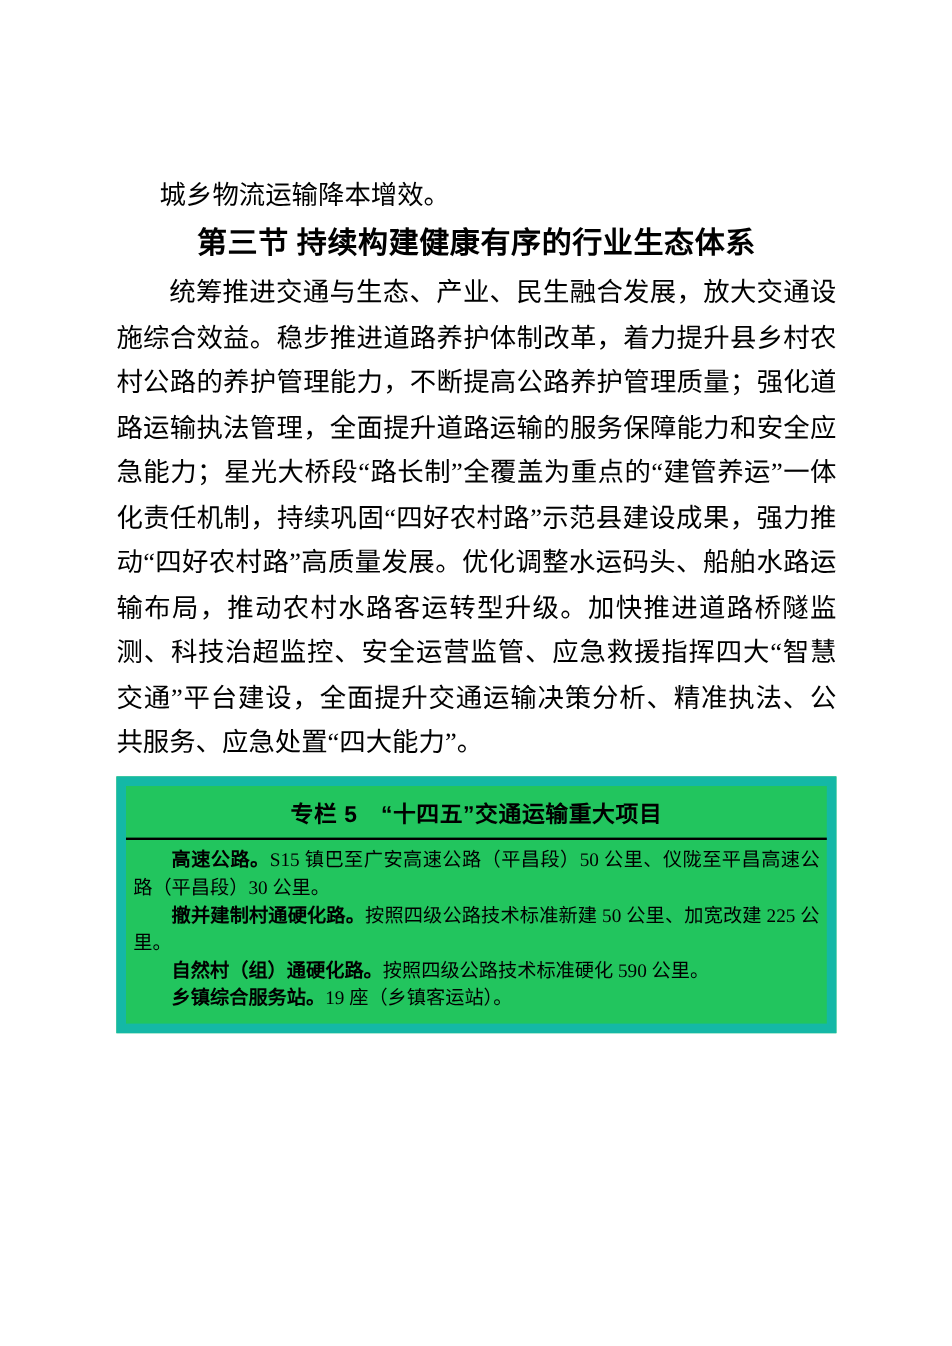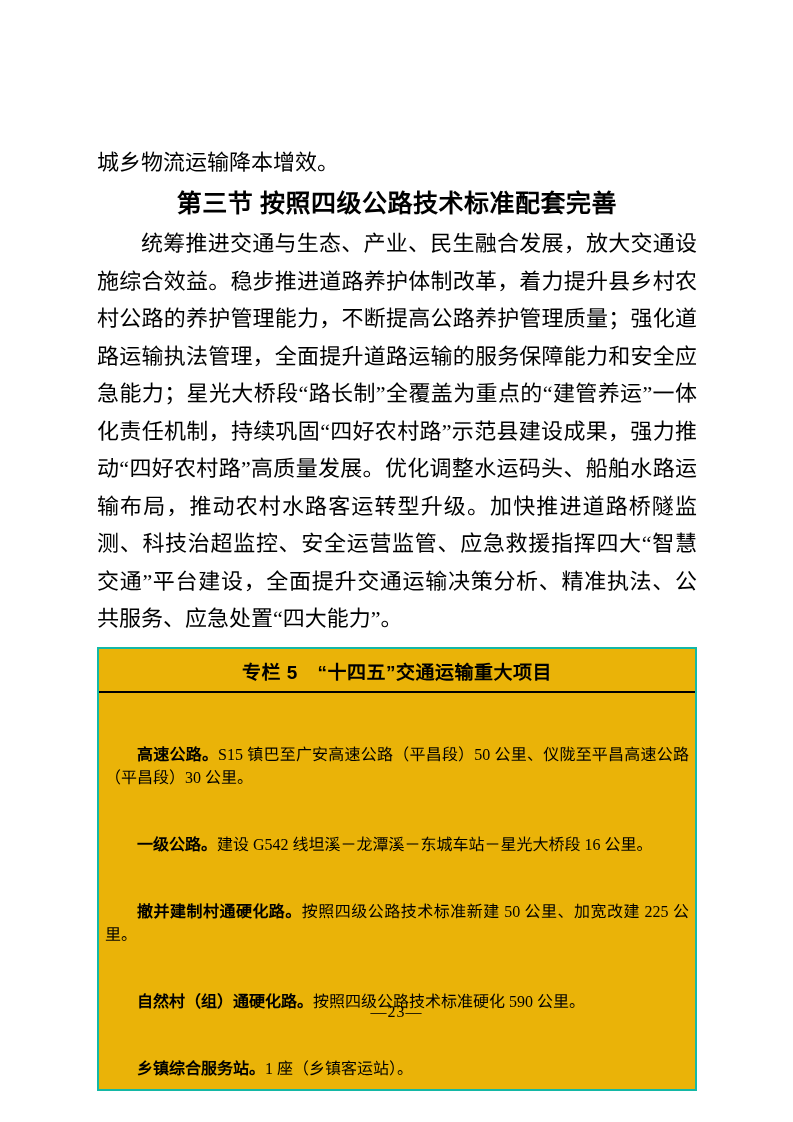--- a/index.html
+++ b/index.html
@@ -18,58 +18,58 @@
   .content {
     position: absolute;
     left: 97px;
     top: 144px;
     width: 600px;
   }
   .intro-line {
     font-size: 22px;
     line-height: 37px;
     text-align: justify;
+    margin-left: 36px;
   }
   .section-heading {
     font-size: 25px;
     font-weight: bold;
     text-align: center;
     line-height: 38px;
     margin: 4px 0 2px 0;
     letter-spacing: 0.5px;
   }
   .body-paragraph {
     font-size: 22px;
     line-height: 37.5px;
     text-indent: 2em;
     text-align: justify;
   }
   .panel {
     margin-top: 9px;
-    border: 2px solid #14b8a6;
-    background: #eab308;
+    border: 8px solid #14b8a6;
+    background: #22c55e;
   }
   .panel-title {
     font-family: "Liberation Sans", "DejaVu Sans", sans-serif;
     font-size: 19px;
     font-weight: bold;
     text-align: center;
     padding: 8px 0 7px 0;
     border-bottom: 2px solid #000000;
     letter-spacing: 0.5px;
   }
   .panel-body {
     padding: 6px 6px 9px 6px;
   }
   .panel-item {
     font-size: 16px;
     line-height: 23px;
     text-indent: 2em;
     text-align: justify;
-    margin-top: 44px;
   }
   .item-label {
     font-family: "Liberation Sans", "DejaVu Sans", sans-serif;
     font-weight: bold;
   }
   .page-number {
     position: absolute;
     top: 1003px;
     left: 0;
     width: 100%;
@@ -79,31 +79,29 @@
   }
 </style>
 </head>
 <body>
 
 <div class="page">
   <div class="content">
 
     <p class="intro-line">城乡物流运输降本增效。</p>
 
-    <h2 class="section-heading">第三节 按照四级公路技术标准配套完善</h2>
+    <h2 class="section-heading">第三节 持续构建健康有序的行业生态体系</h2>
 
     <p class="body-paragraph">统筹推进交通与生态、产业、民生融合发展，放大交通设施综合效益。稳步推进道路养护体制改革，着力提升县乡村农村公路的养护管理能力，不断提高公路养护管理质量；强化道路运输执法管理，全面提升道路运输的服务保障能力和安全应急能力；星光大桥段“路长制”全覆盖为重点的“建管养运”一体化责任机制，持续巩固“四好农村路”示范县建设成果，强力推动“四好农村路”高质量发展。优化调整水运码头、船舶水路运输布局，推动农村水路客运转型升级。加快推进道路桥隧监测、科技治超监控、安全运营监管、应急救援指挥四大“智慧交通”平台建设，全面提升交通运输决策分析、精准执法、公共服务、应急处置“四大能力”。</p>
 
     <div class="panel">
       <div class="panel-title">专栏 5　“十四五”交通运输重大项目</div>
       <div class="panel-body">
         <p class="panel-item"><b class="item-label">高速公路。</b><span>S15 镇巴至广安高速公路（平昌段）50 公里、仪陇至平昌高速公路（平昌段）30 公里。</span></p>
-        <p class="panel-item"><b class="item-label">一级公路。</b><span>建设 G542 线坦溪－龙潭溪－东城车站－星光大桥段 16 公里。</span></p>
         <p class="panel-item"><b class="item-label">撤并建制村通硬化路。</b><span>按照四级公路技术标准新建 50 公里、加宽改建 225 公里。</span></p>
         <p class="panel-item"><b class="item-label">自然村（组）通硬化路。</b><span>按照四级公路技术标准硬化 590 公里。</span></p>
-        <p class="panel-item"><b class="item-label">乡镇综合服务站。</b><span>1 座（乡镇客运站）。</span></p>
+        <p class="panel-item"><b class="item-label">乡镇综合服务站。</b><span>19 座（乡镇客运站）。</span></p>
       </div>
     </div>
 
   </div>
 
-  <div class="page-number">—23—</div>
 </div>
 
 </body></html>

